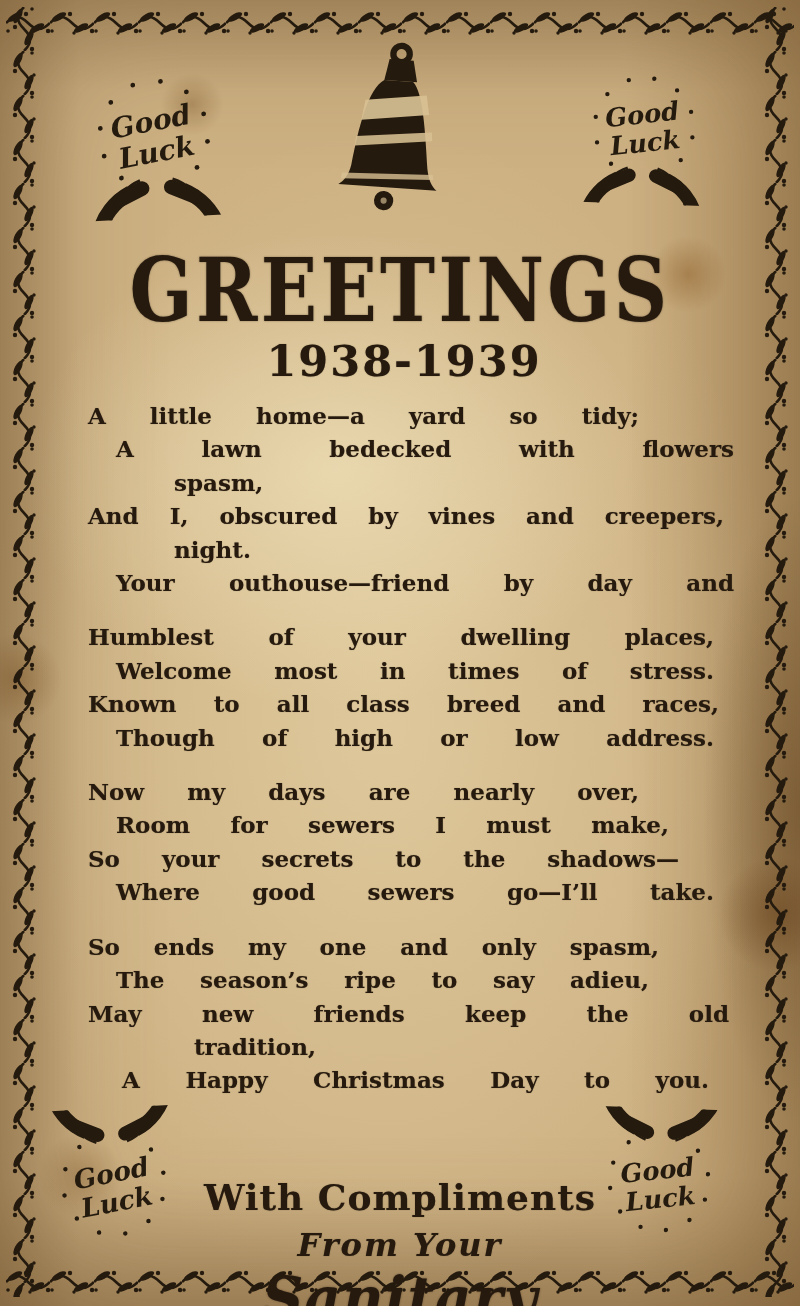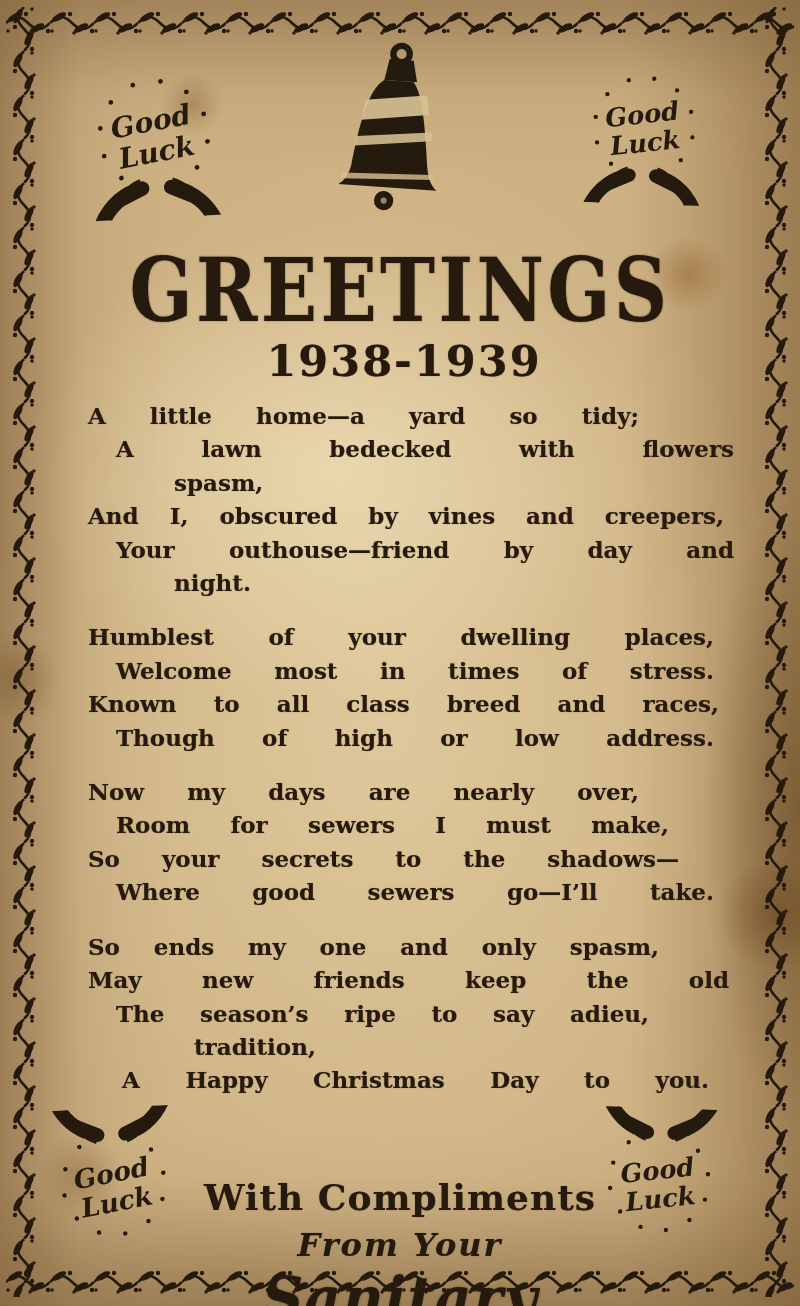--- a/index.html
+++ b/index.html
@@ -202,39 +202,39 @@
 
   <div class="title ink">GREETINGS</div>
   <div class="years ink">1938-1939</div>
 
   <div class="poem">
     <div class="stanza">
       <div class="pl j mr95">A little home—a yard so tidy;</div>
       <div class="pl j i1">A lawn bedecked with flowers</div>
       <div class="pl i2">spasm,</div>
       <div class="pl j mr10">And I, obscured by vines and creepers,</div>
+      <div class="pl i2">night.</div>
       <div class="pl j i1">Your outhouse—friend by day and</div>
-      <div class="pl i2">night.</div>
     </div>
     <div class="stanza">
       <div class="pl j mr35">Humblest of your dwelling places,</div>
       <div class="pl j i1 mr20">Welcome most in times of stress.</div>
       <div class="pl j mr15">Known to all class breed and races,</div>
       <div class="pl j i1 mr35">Though of high or low address.</div>
     </div>
     <div class="stanza">
       <div class="pl j mr95">Now my days are nearly over,</div>
       <div class="pl j i1 mr65">Room for sewers I must make,</div>
       <div class="pl j mr55">So your secrets to the shadows—</div>
       <div class="pl j i1 mr35">Where good sewers go—I’ll take.</div>
     </div>
     <div class="stanza">
       <div class="pl j mr75">So ends my one and only spasm,</div>
+      <div class="pl j i1 mr85">The season’s ripe to say adieu,</div>
       <div class="pl j mr5">May new friends keep the old</div>
-      <div class="pl j i1 mr85">The season’s ripe to say adieu,</div>
       <div class="pl i3">tradition,</div>
       <div class="pl j i4 mr25">A Happy Christmas Day to you.</div>
     </div>
   </div>
 
   <div class="footer">
     <div class="compliments ink">With Compliments</div>
     <div class="fromyour ink">From Your</div>
     <div class="signature ink">Sanitary Man</div>
   </div>

